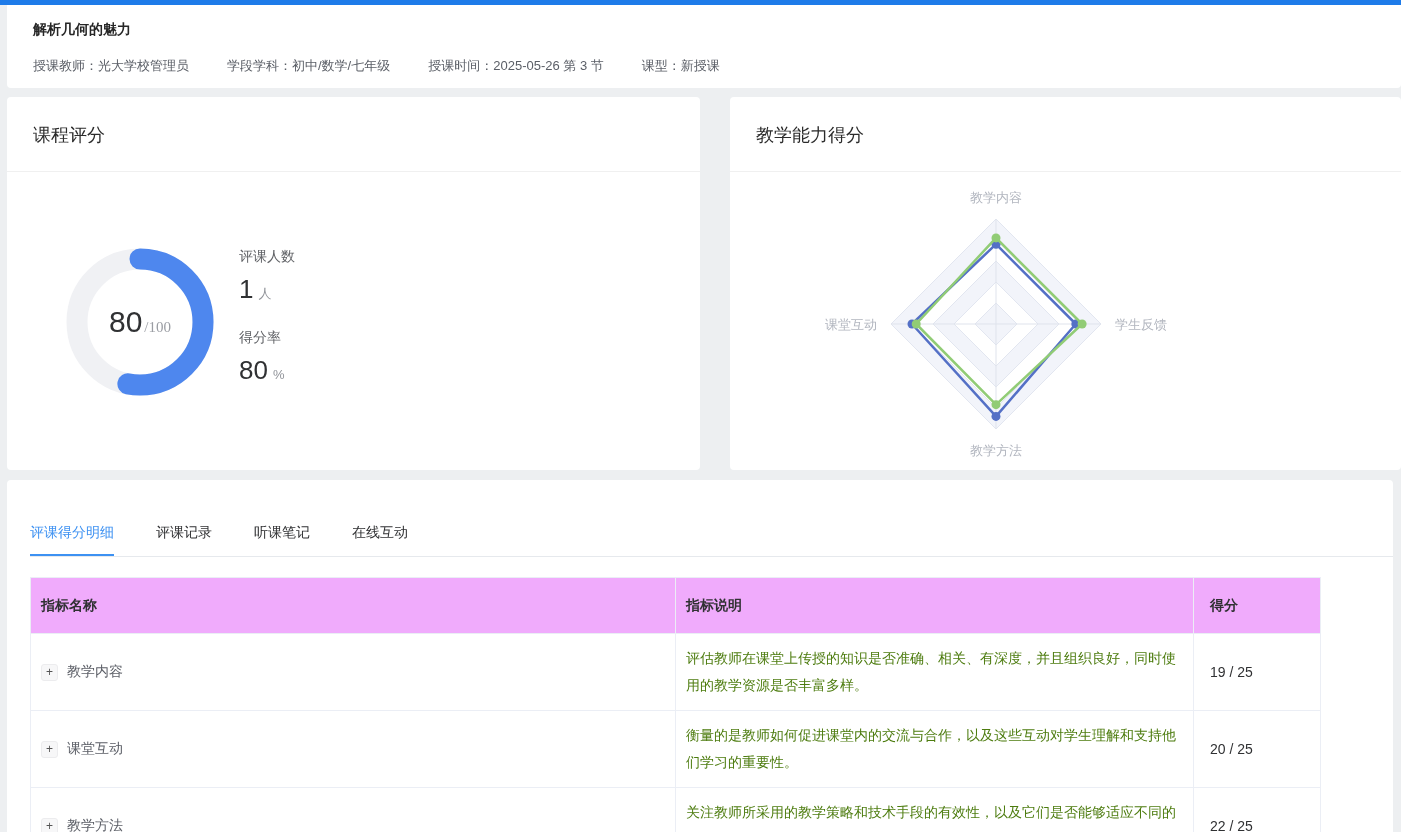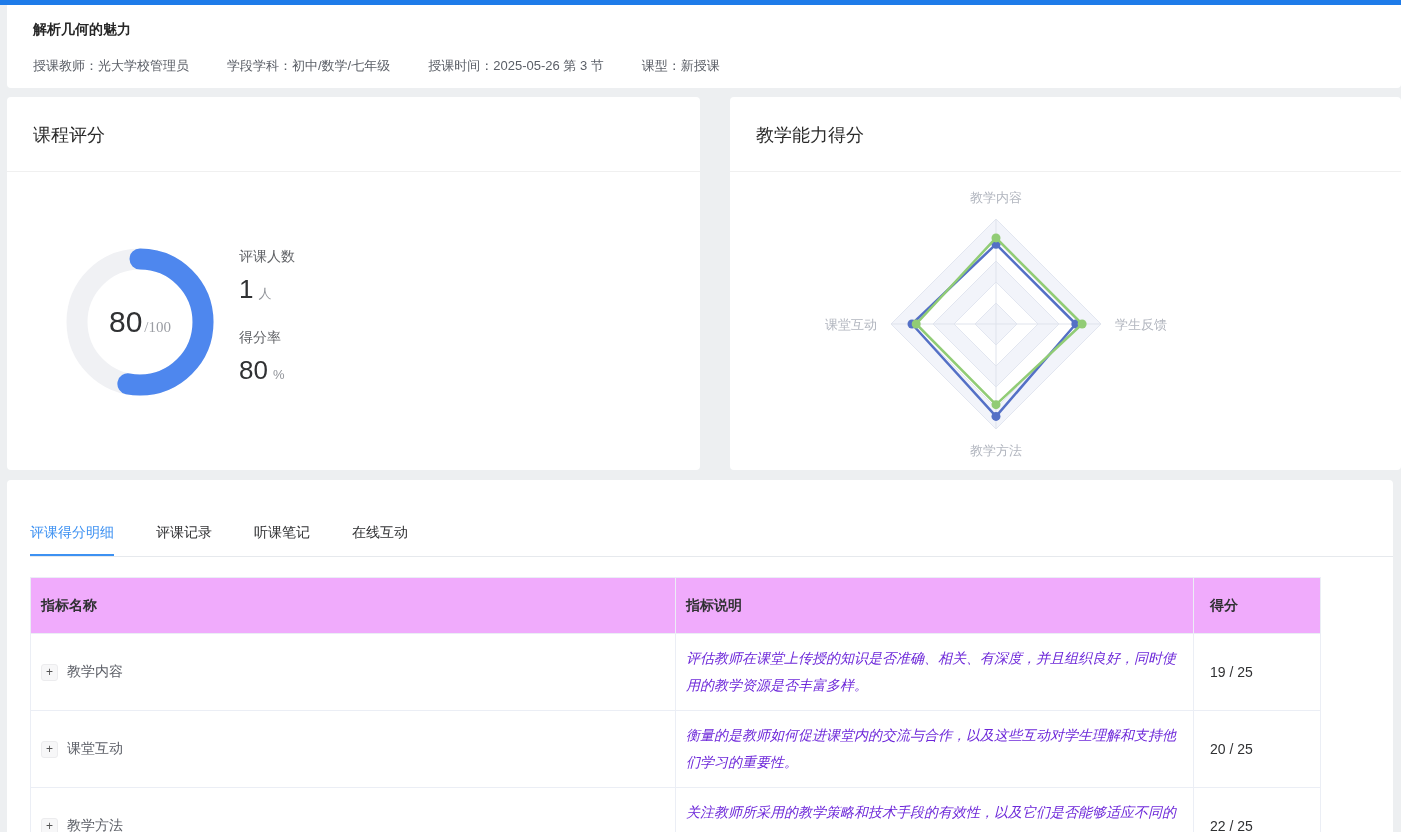--- a/index.html
+++ b/index.html
@@ -45,21 +45,21 @@
   .score-table th,.score-table td{border:1px solid #ebeef5;text-align:left;box-sizing:border-box;}
   .score-table th{background:#f0abfc;font-size:14px;font-weight:700;color:#303133;height:56px;padding:0 10px;}
   .score-table td{font-size:14px;padding:11px 10px;vertical-align:middle;}
   .col-name{width:645px;}
   .col-desc{width:518px;}
   .col-score{width:127px;}
   td.cell-score,th.th-score{padding-left:16px;}
   .name-cell{display:flex;align-items:center;color:#5b5e66;}
   .expand-btn{width:17px;height:17px;border:1px solid #ececee;background:#f7f7f8;border-radius:3px;color:#555;
     font-size:12px;line-height:15px;text-align:center;padding:0;margin-right:9px;cursor:pointer;font-family:inherit;}
-  .desc-cell{color:#6d28d9;line-height:27px;font-style:italic;}
+  .desc-cell{color:#4d7c0f;line-height:27px;}
   .cell-score{color:#303133;}
 </style>
 </head>
 <body>
 
 <div class="topbar"></div>
 
 <div class="header-card">
   <div class="course-title">解析几何的魅力</div>
   <div class="meta-row">

